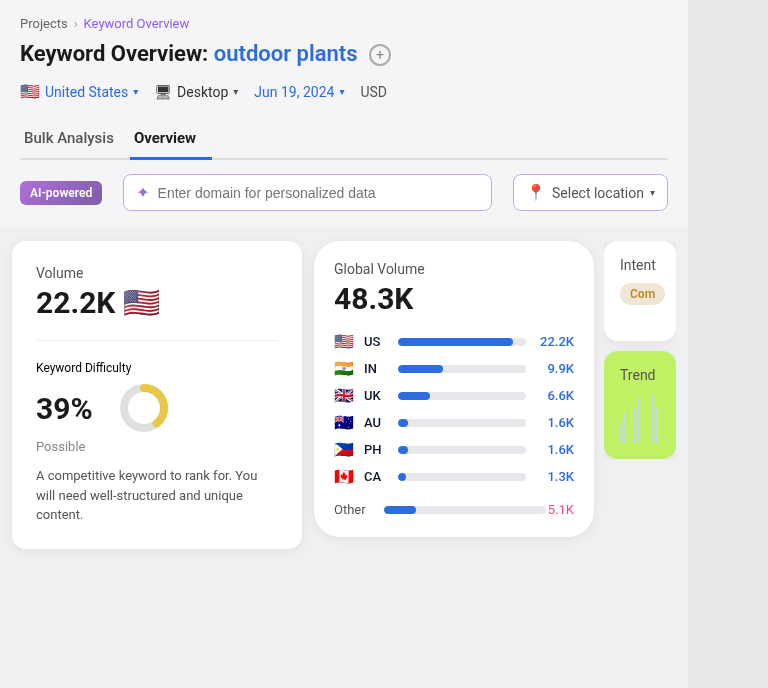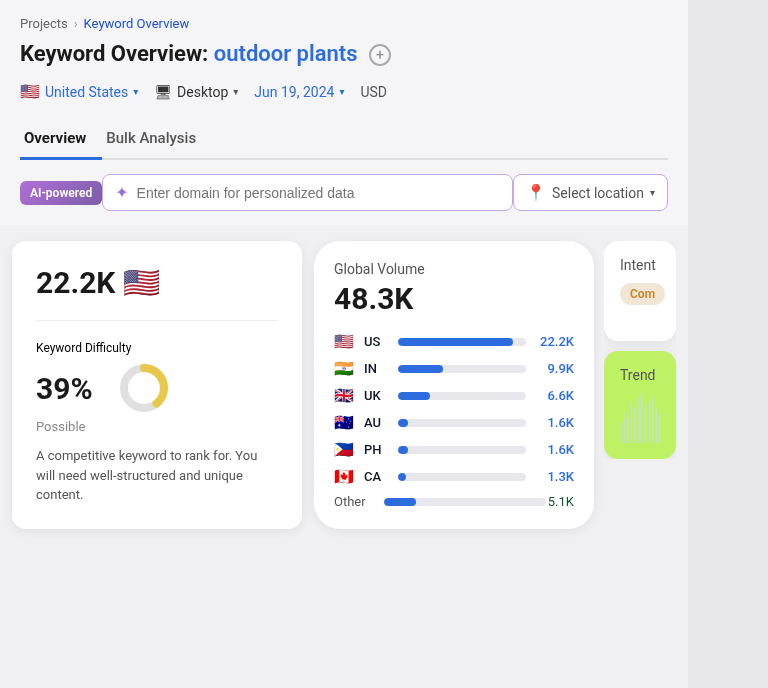--- a/index.html
+++ b/index.html
@@ -26,21 +26,21 @@
       align-items: center;
       gap: 6px;
       font-size: 13px;
       color: #666;
       margin-bottom: 10px;
     }
     .breadcrumb-sep {
       color: #999;
     }
     .breadcrumb-current {
-      color: #1d4ed8;
+      color: #8b5cf6;
     }
     .page-title {
       font-size: 22px;
       font-weight: 700;
       color: #1a1a1a;
       margin-bottom: 12px;
     }
     .page-title span.keyword {
       color: #2d6cdf;
       font-weight: 600;
@@ -113,21 +113,21 @@
       border-bottom: 3px solid #2d6cdf;
       font-weight: 700;
     }
     .search-section {
       background: #f5f5f7;
       padding: 14px 20px;
     }
     .search-row {
       display: flex;
       align-items: center;
-      gap: 0;
+      gap: 21px;
     }
     .ai-badge {
       background: linear-gradient(135deg, #b06fd8, #7b5ea7);
       color: #fff;
       font-size: 12px;
       font-weight: 600;
       padding: 5px 10px;
       border-radius: 6px;
       white-space: nowrap;
     }
@@ -296,30 +296,30 @@
       font-size: 13px;
       color: #2d6cdf;
       width: 40px;
       text-align: right;
       font-weight: 500;
     }
     .other-row {
       display: flex;
       align-items: center;
       gap: 2px;
-      margin-top: 8px;
+      margin-top: 16px;
     }
     .other-label {
       font-size: 13px;
       color: #555;
       width: 48px;
     }
     .other-volume {
       font-size: 13px;
-      color: #14532d;
+      color: #ec4899;
       margin-left: auto;
     }
     
     .right-partial {
       display: flex;
       flex-direction: column;
       gap: 10px;
       width: 100px;
       overflow: hidden;
     }
@@ -400,22 +400,22 @@
         <span class="chevron">▾</span>
       </div>
       <div class="filter-btn">
         <span>Jun 19, 2024</span>
         <span class="chevron">▾</span>
       </div>
       <span class="usd-label">USD</span>
     </div>
 
     <div class="tabs-row">
+      <div class="tab">Bulk Analysis</div>
       <div class="tab active">Overview</div>
-      <div class="tab">Bulk Analysis</div>
     </div>
   </div>
 
   <div class="search-section">
     <div class="search-row">
       <div class="ai-badge">AI-powered</div>
       <div class="domain-input-wrapper">
         <span class="sparkle">✦</span>
         <input type="text" placeholder="Enter domain for personalized data" style="">
       </div>
@@ -423,20 +423,21 @@
         <span class="loc-icon">📍</span>
         <span>Select location</span>
         <span class="chevron">▾</span>
       </div>
     </div>
   </div>
 
   <div class="main-content">
 
     <div class="volume-card">
+      <div class="volume-label">Volume</div>
       <div class="volume-value">
         <span>22.2K</span>
         <span>🇺🇸</span>
       </div>
       <hr class="divider">
       <div class="kd-label">Keyword Difficulty</div>
       <div class="kd-row">
         <div class="kd-value">39%</div>
         <div class="donut-container">
           <svg width="54" height="54" viewBox="0 0 54 54">

